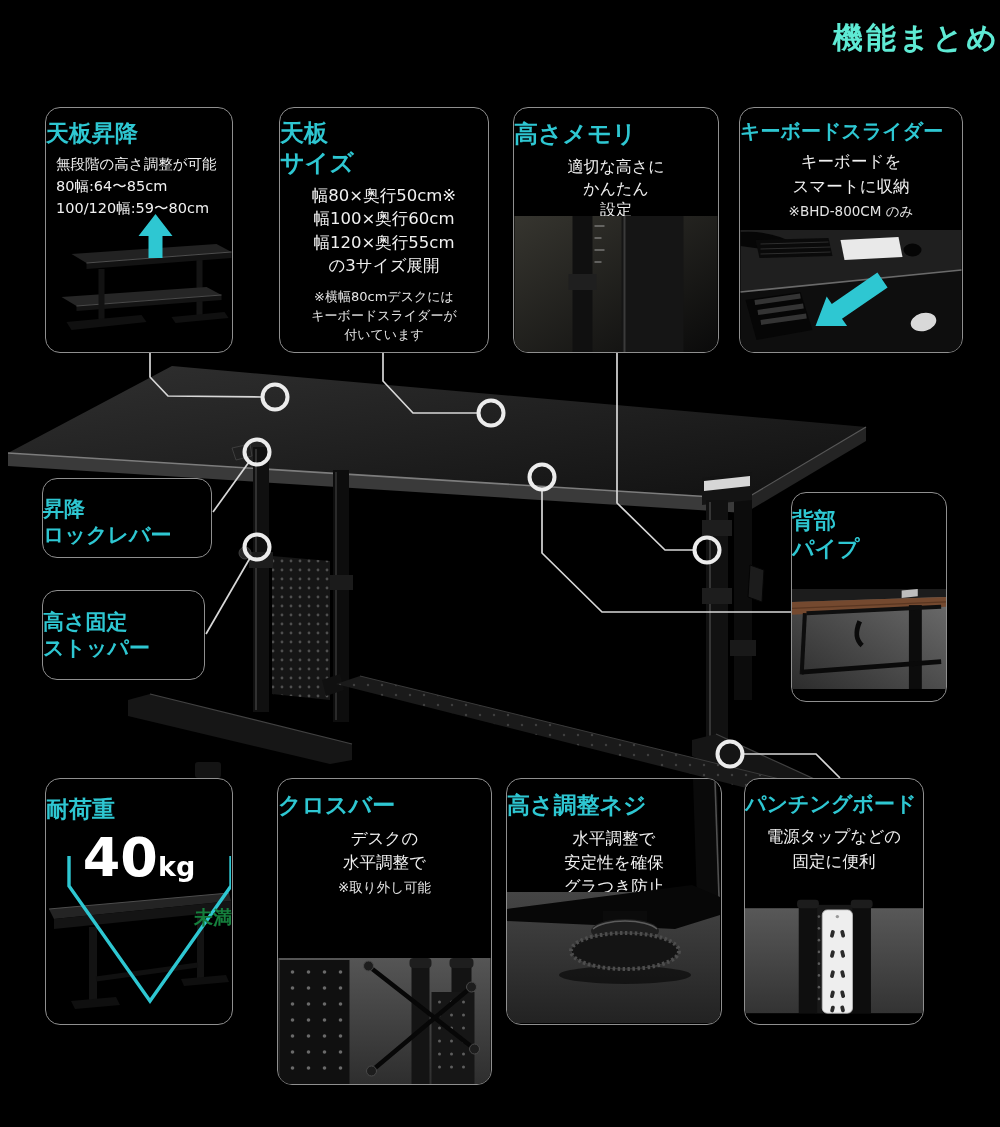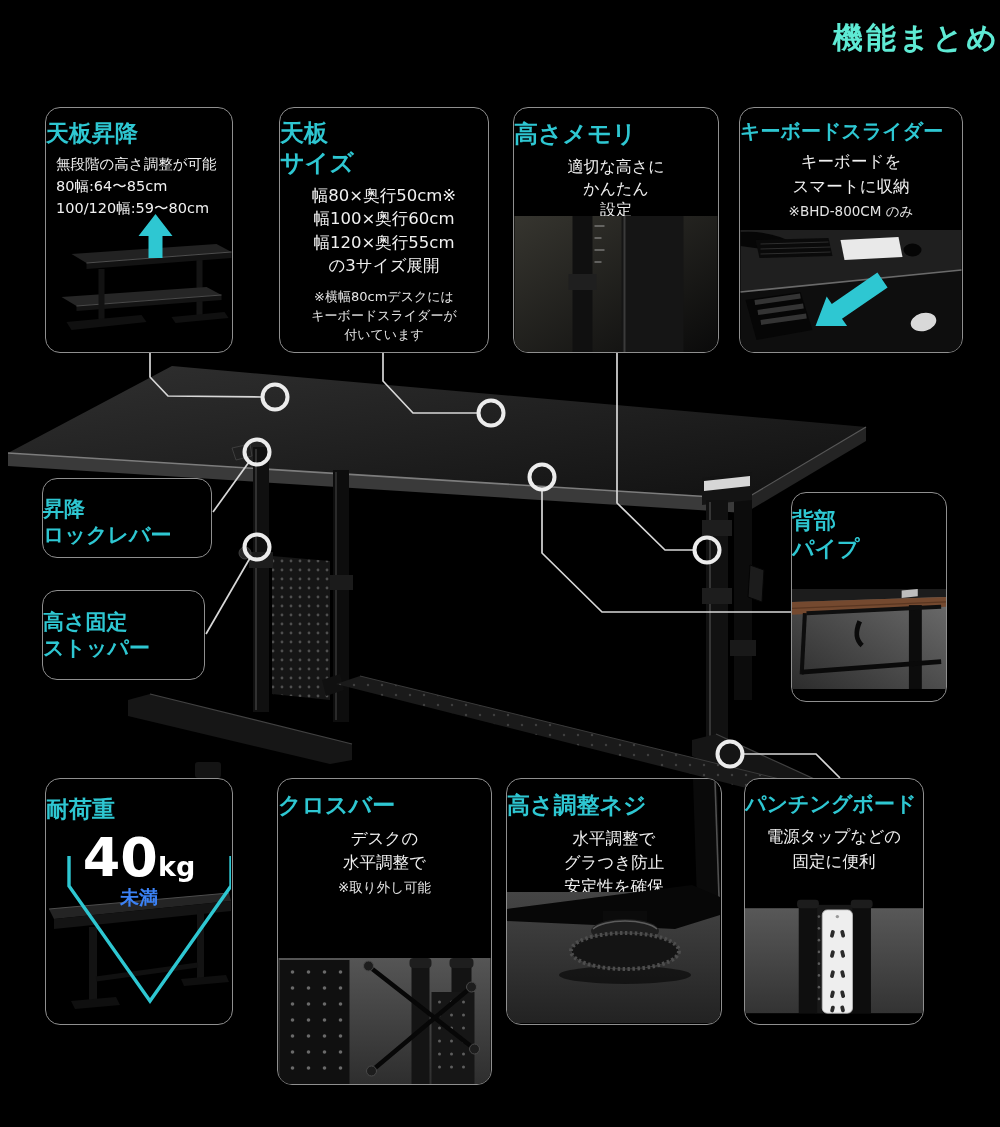--- a/index.html
+++ b/index.html
@@ -13,21 +13,21 @@
         box-sizing:border-box;overflow:hidden;z-index:3;}
   .ttl{position:absolute;left:0;width:100%;text-align:left;color:#2ec7d2;font-weight:600;line-height:1.25;}
   .body-lines{position:absolute;color:#f1f1f1;font-weight:500;}
   .body-lines span{display:block;}
   .note-lines{position:absolute;left:0;width:100%;text-align:center;color:#e4e4e4;font-weight:500;}
   .note-lines span{display:block;}
   .img{position:absolute;left:0;bottom:0;width:100%;}
   .kgrow{position:absolute;left:0;width:100%;text-align:center;color:#ffffff;font-weight:700;}
   .kgval{font-size:54px;line-height:1;}
   .kgunit{font-size:27px;}
-  .kgsub{position:absolute;left:0;width:100%;text-align:center;color:#3b82f6;font-weight:700;font-size:19px;}
+  .kgsub{position:absolute;left:0;width:100%;text-align:right;color:#15803d;font-weight:700;font-size:19px;margin-top:20px;}
 </style>
 </head>
 <body>
 
 <div id="canvas">
 
   <div id="page-title">機能まとめ</div>
 
   <svg id="desk-layer" width="1000" height="1127" viewBox="0 0 1000 1127">
     <defs>
@@ -350,22 +350,22 @@
           <circle cx="93" cy="119" r="5"></circle>
           <circle cx="193" cy="35" r="5"></circle>
       </g>
     </svg>
   </div>
 
   <div class="card" style="left:506px;top:778px;width:216px;height:247px;">
     <div class="ttl" style="top:12px;font-size:23px;">高さ調整ネジ</div>
     <div class="body-lines" style="top:48px;left:0;width:100%;text-align:center;font-size:16.5px;line-height:1.45;">
       <span>水平調整で</span>
+      <span>安定性を確保</span>
       <span>グラつき防止</span>
-      <span>安定性を確保</span>
     </div>
     <svg style="position:absolute;left:0;top:0;" width="213" height="244" viewBox="0 0 213 244">
       <defs>
           <linearGradient id="hag" x1="0" y1="0" x2="0" y2="1">
         <stop offset="0" stop-color="#454545"></stop>
             <stop offset="1" stop-color="#222222"></stop>
           </linearGradient>
         </defs>
       <rect x="0" y="113" width="213" height="131" fill="url(#hag)"></rect>
       <polygon points="186,0 210,0 214,118 190,122" fill="#0a0a0a"></polygon>

